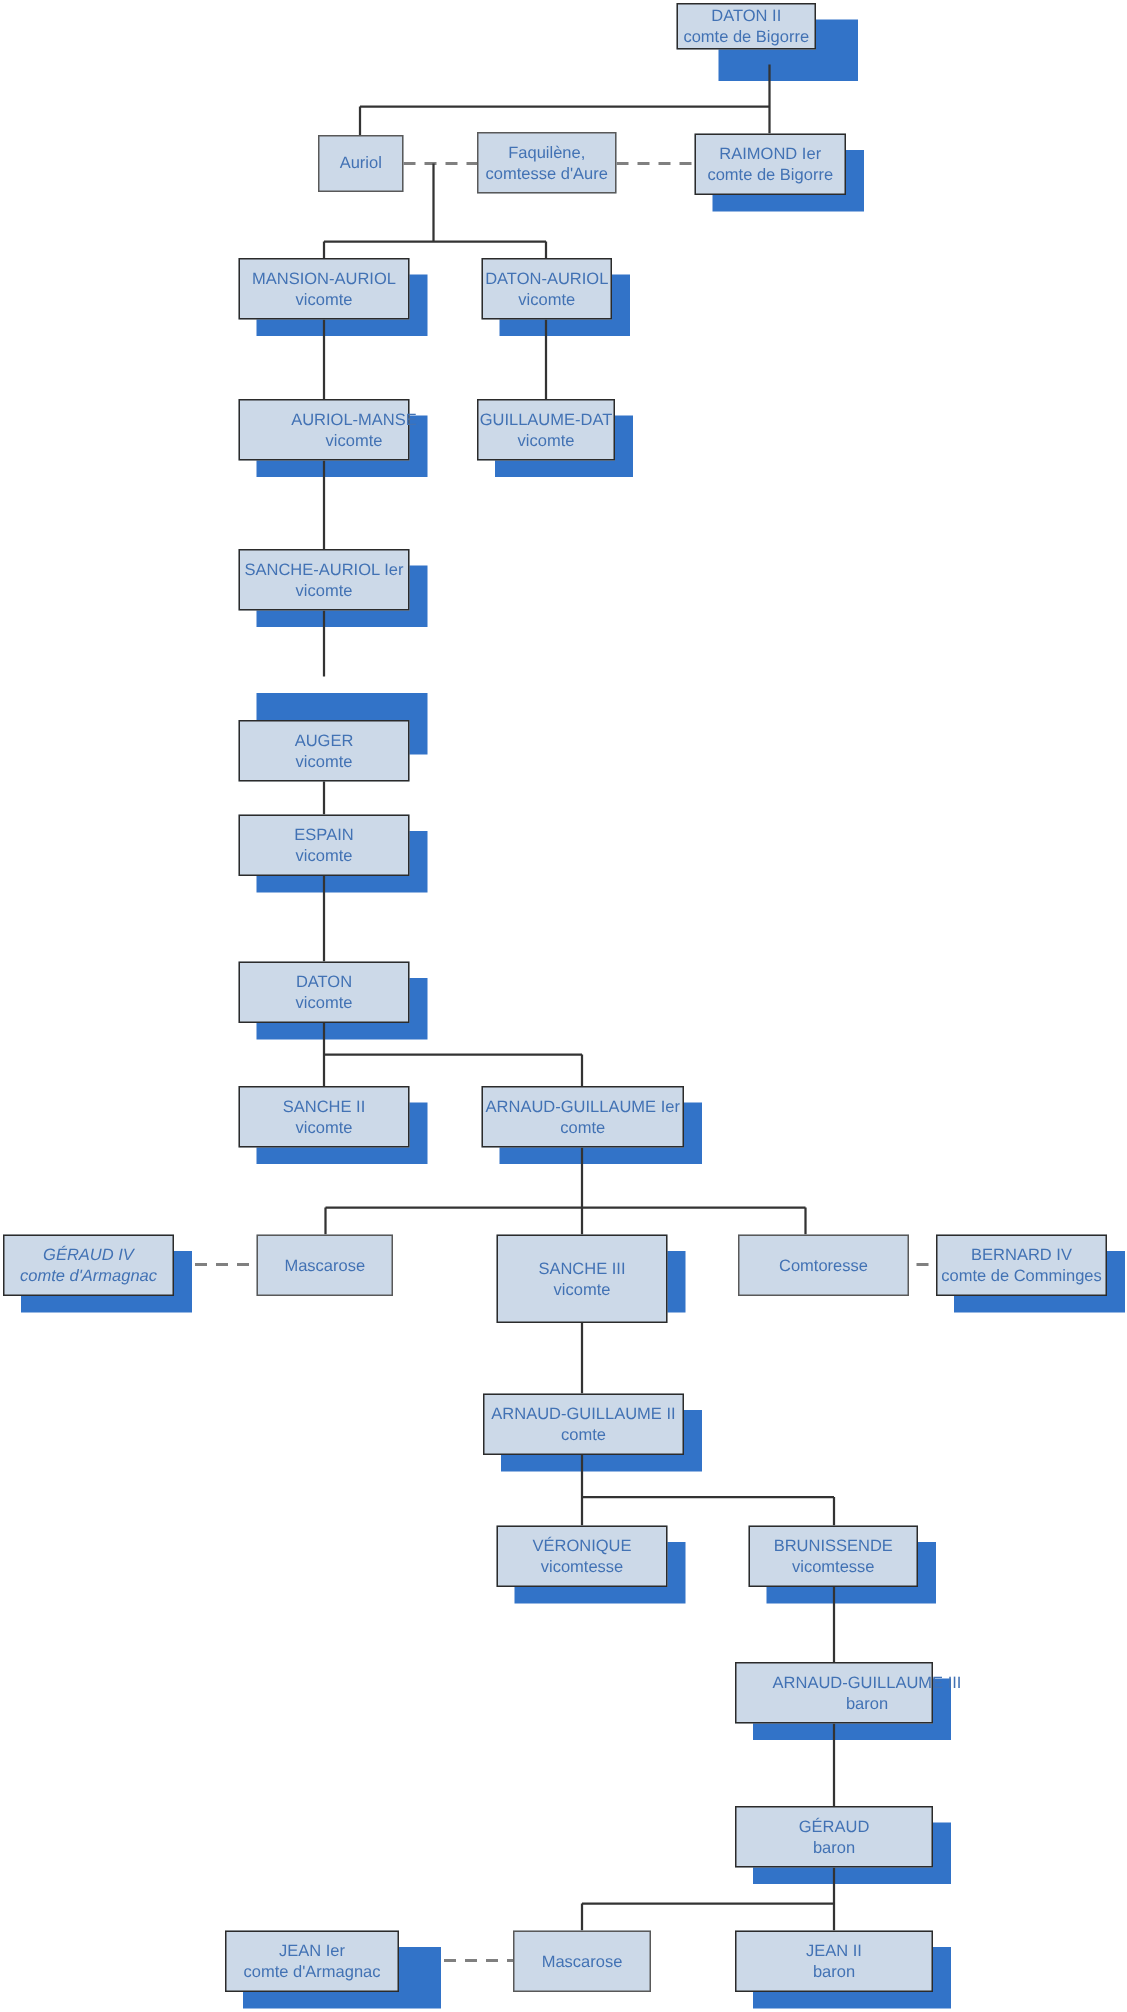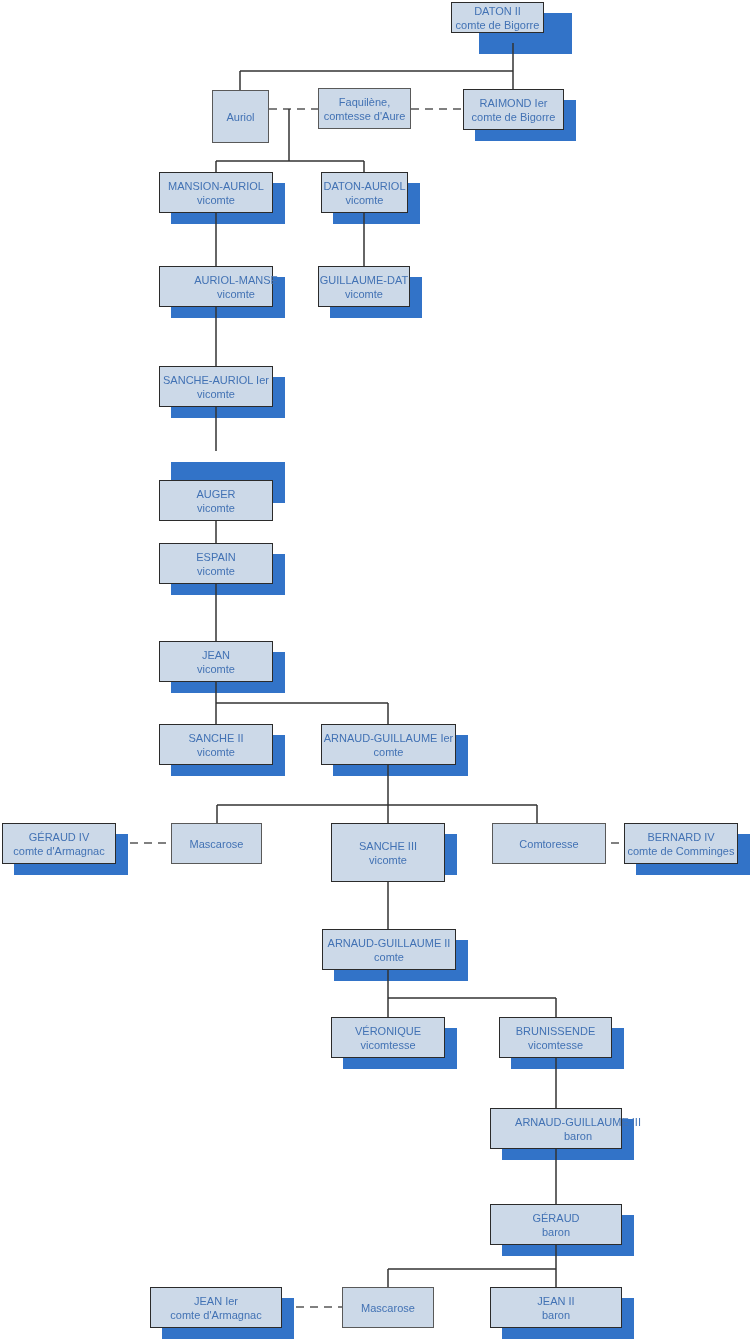--- a/index.html
+++ b/index.html
@@ -99,21 +99,21 @@
       <line x1="556" y1="1149" x2="556" y2="1204"></line>
       <line x1="556" y1="1245" x2="556" y2="1287"></line>
       <line x1="388" y1="1269" x2="556" y2="1269"></line>
       <line x1="388" y1="1269" x2="388" y2="1287"></line>
     </svg>
   <div class="layer" id="node-layer">
       <div class="node" style="left: 451px; top: 2px; width: 93px; height: 31px;">
         <div>DATON II</div>
         <div>comte de Bigorre</div>
       </div>
-      <div class="node spouse" style="left: 212px; top: 90px; width: 57px; height: 53px;">
+      <div class="node spouse" style="left: 212px; top: 90px; width: 57px; height: 38px;">
         <div>Auriol</div>
       </div>
       <div class="node spouse" style="left: 318px; top: 88px; width: 93px; height: 41px;">
         <div>Faquilène,</div>
         <div>comtesse d'Aure</div>
       </div>
       <div class="node" style="left: 463px; top: 89px; width: 101px; height: 41px;">
         <div>RAIMOND Ier</div>
         <div>comte de Bigorre</div>
       </div>
@@ -139,32 +139,32 @@
       </div>
       <div class="node" style="left: 159px; top: 451px; width: 114px; height: 41px; margin-top: 29px;">
         <div>AUGER</div>
         <div>vicomte</div>
       </div>
       <div class="node" style="left: 159px; top: 543px; width: 114px; height: 41px;">
         <div>ESPAIN</div>
         <div>vicomte</div>
       </div>
       <div class="node" style="left: 159px; top: 641px; width: 114px; height: 41px;">
-        <div>JEAN</div>
+        <div>DATON</div>
         <div>vicomte</div>
       </div>
       <div class="node" style="left: 159px; top: 724px; width: 114px; height: 41px;">
         <div>SANCHE II</div>
         <div>vicomte</div>
       </div>
       <div class="node" style="left: 321px; top: 724px; width: 135px; height: 41px;">
         <div>ARNAUD-GUILLAUME Ier</div>
         <div>comte</div>
       </div>
-      <div class="node" style="left: 2px; top: 823px; width: 114px; height: 41px;">
+      <div class="node" style="left: 2px; top: 823px; width: 114px; height: 41px; font-style: italic;">
         <div>GÉRAUD IV</div>
         <div>comte d'Armagnac</div>
       </div>
       <div class="node spouse" style="left: 171px; top: 823px; width: 91px; height: 41px;">
         <div>Mascarose</div>
       </div>
       <div class="node" style="left: 331px; top: 823px; width: 114px; height: 59px;">
         <div>SANCHE III</div>
         <div>vicomte</div>
       </div>
@@ -188,21 +188,21 @@
         <div>vicomtesse</div>
       </div>
       <div class="node" style="left: 490px; top: 1108px; width: 132px; height: 41px; padding-left: 44px;">
         <div>ARNAUD-GUILLAUME III</div>
         <div>baron</div>
       </div>
       <div class="node" style="left: 490px; top: 1204px; width: 132px; height: 41px; justify-content: center;">
         <div>GÉRAUD</div>
         <div>baron</div>
       </div>
-      <div class="node" style="left: 150px; top: 1287px; width: 132px; height: 41px;">
+      <div class="node" style="left: 150px; top: 1287px; width: 116px; height: 41px;">
         <div>JEAN Ier</div>
         <div>comte d'Armagnac</div>
       </div>
       <div class="node spouse" style="left: 342px; top: 1287px; width: 92px; height: 41px;">
         <div>Mascarose</div>
       </div>
       <div class="node" style="left: 490px; top: 1287px; width: 132px; height: 41px;">
         <div>JEAN II</div>
         <div>baron</div>
       </div>

